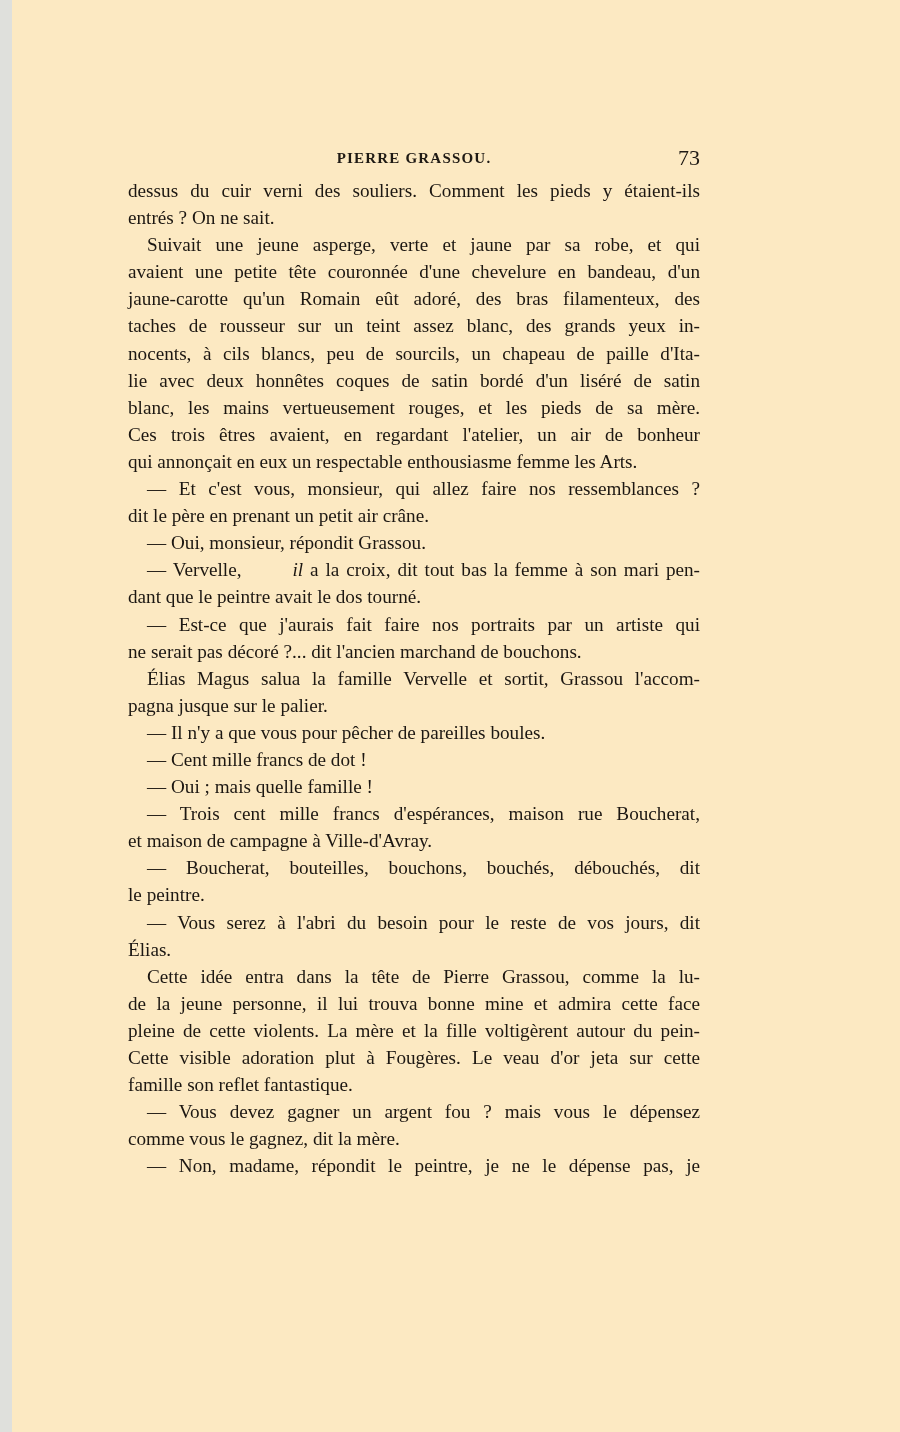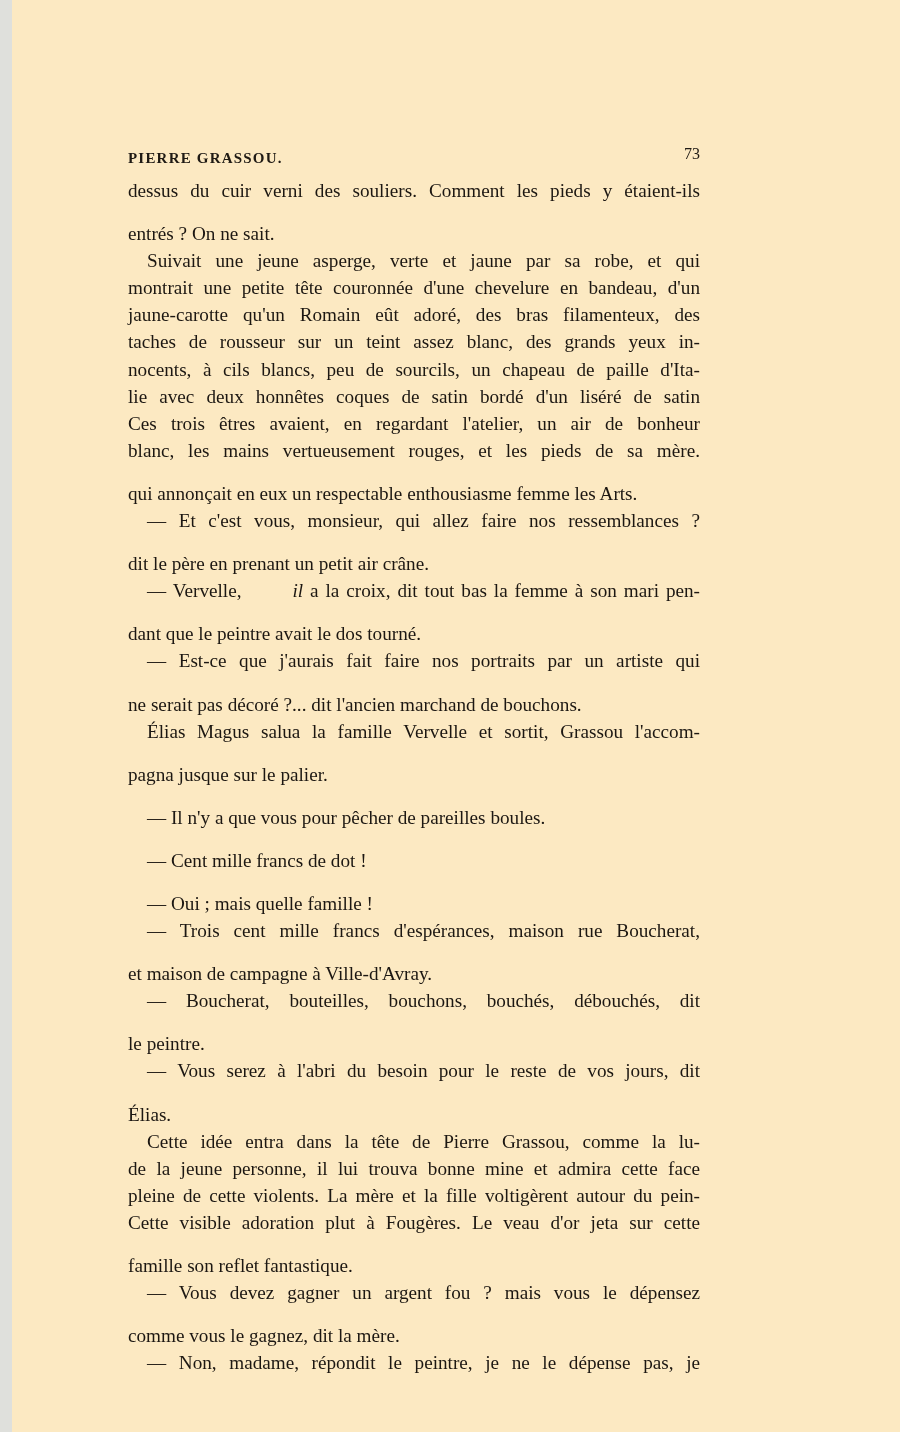--- a/index.html
+++ b/index.html
@@ -35,52 +35,51 @@
       top: 147px;
       width: 572px;
       height: 22px;
       font-family: "Liberation Serif", serif;
       color: #1f1a14;
     }
     .running-title {
       position: absolute;
       left: 0;
       width: 100%;
-      text-align: left;
+      text-align: center;
       font-size: 15px;
       font-weight: bold;
       letter-spacing: 1.2px;
       top: 3px;
     }
     .page-number {
       position: absolute;
       right: 0;
       top: -2px;
-      font-size: 16px;
+      font-size: 22px;
     }
     .text-block {
       position: absolute;
       left: 128px;
       top: 177px;
       width: 572px;
       font-family: "Liberation Serif", serif;
       font-size: 19.2px;
       line-height: 27.1px;
       color: #1c1712;
     }
     .line {
       display: block;
       white-space: nowrap;
       text-align: justify;
       text-align-last: justify;
       height: 27.1px;
     }
     .line.last {
       text-align-last: left;
-      margin-top: 16px;
     }
     .line.indent {
       padding-left: 19px;
     }
     .italic {
       font-style: italic;
       margin-left: 44px;
     }
   </style>
 </head>
@@ -91,30 +90,31 @@
 
 <div class="running-head">
   <span class="running-title">PIERRE GRASSOU.</span>
   <span class="page-number">73</span>
 </div>
 
 <div class="text-block" id="text-block">
     <span class="line">dessus du cuir verni des souliers. Comment les pieds y étaient-ils</span>
     <span class="line last">entrés ? On ne sait.</span>
     <span class="line indent">Suivait une jeune asperge, verte et jaune par sa robe, et qui</span>
-    <span class="line">montrait une petite tête couronnée d'une chevelure en bandeau, d'un</span>
+    <span class="line">avaient une petite tête couronnée d'une chevelure en bandeau, d'un</span>
     <span class="line">jaune-carotte qu'un Romain eût adoré, des bras filamenteux, des</span>
     <span class="line">taches de rousseur sur un teint assez blanc, des grands yeux in-</span>
     <span class="line">nocents, à cils blancs, peu de sourcils, un chapeau de paille d'Ita-</span>
     <span class="line">lie avec deux honnêtes coques de satin bordé d'un liséré de satin</span>
+    <span class="line">blanc, les mains vertueusement rouges, et les pieds de sa mère.</span>
     <span class="line">Ces trois êtres avaient, en regardant l'atelier, un air de bonheur</span>
-    <span class="line">blanc, les mains vertueusement rouges, et les pieds de sa mère.</span>
     <span class="line last">qui annonçait en eux un respectable enthousiasme femme les Arts.</span>
     <span class="line indent">— Et c'est vous, monsieur, qui allez faire nos ressemblances ?</span>
     <span class="line last">dit le père en prenant un petit air crâne.</span>
+    <span class="line indent last">— Oui, monsieur, répondit Grassou.</span>
     <span class="line indent"><span>— Vervelle, </span><span class="italic">il</span><span> a la croix, dit tout bas la femme à son mari pen-</span></span>
     <span class="line last">dant que le peintre avait le dos tourné.</span>
     <span class="line indent">— Est-ce que j'aurais fait faire nos portraits par un artiste qui</span>
     <span class="line last">ne serait pas décoré ?... dit l'ancien marchand de bouchons.</span>
     <span class="line indent">Élias Magus salua la famille Vervelle et sortit, Grassou l'accom-</span>
     <span class="line last">pagna jusque sur le palier.</span>
     <span class="line indent last">— Il n'y a que vous pour pêcher de pareilles boules.</span>
     <span class="line indent last">— Cent mille francs de dot !</span>
     <span class="line indent last">— Oui ; mais quelle famille !</span>
     <span class="line indent">— Trois cent mille francs d'espérances, maison rue Boucherat,</span>

